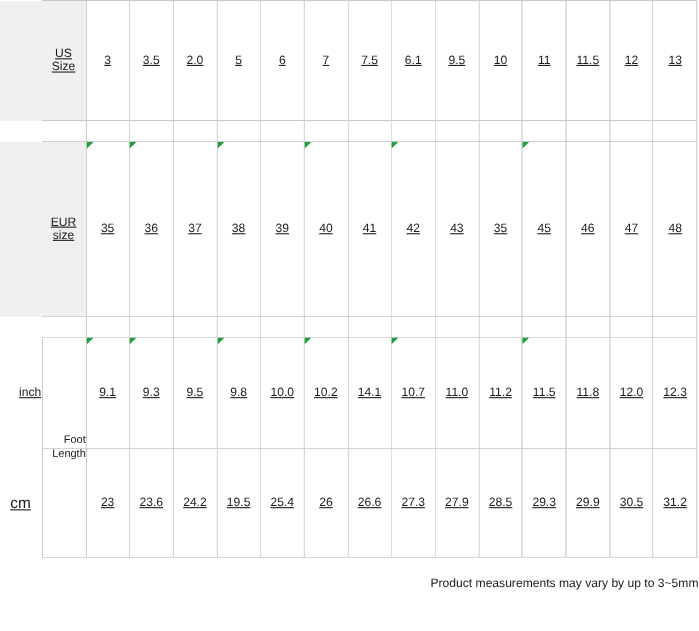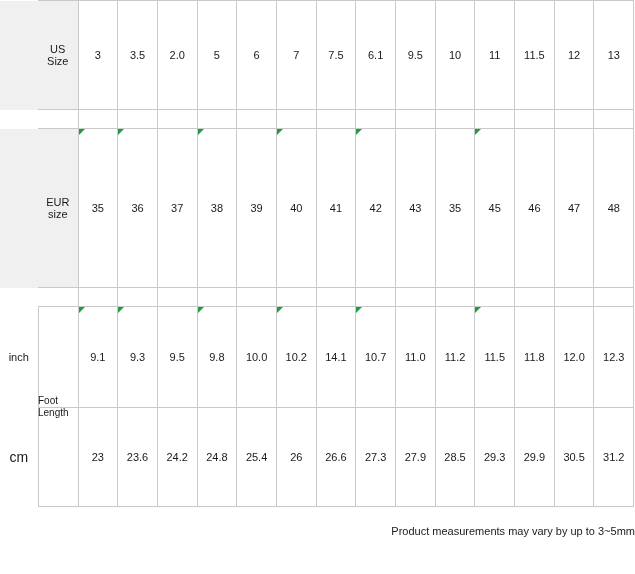--- a/index.html
+++ b/index.html
@@ -20,20 +20,21 @@
     width: 635px;
     height: 574px;
   }
   table.size-table {
     border-collapse: collapse;
     table-layout: fixed;
     width: 548px;
     position: absolute;
     left: 0;
     top: 0;
+    text-decoration: underline;
   }
   table.size-table td {
     border: 1px solid #c9c9c9;
     text-align: center;
     vertical-align: middle;
     font-size: 11px;
     color: #1a1a1a;
     padding: 0;
     position: relative;
   }
@@ -89,21 +90,21 @@
     width: 635px;
     text-align: right;
     font-size: 11px;
     color: #1a1a1a;
   }
   .footlength-wrap {
     position: absolute;
     left: 38px;
     top: 395px;
     width: 40px;
-    text-align: left;
+    text-align: right;
     font-size: 10px;
     line-height: 12px;
     color: #1a1a1a;
     pointer-events: none;
   }
 </style>
 </head>
 <body>
 
 <div class="sheet">
@@ -199,21 +200,21 @@
         <td class="white"></td>
         <td class="white"></td>
         <td class="white"></td>
         <td class="white"></td>
         <td class="white"></td>
         <td class="white"></td>
         <td class="white"></td>
       </tr>
 
       <tr class="row-inch">
-        <td class="corner-cell-white" style="font-size:11px;">inch</td>
+        <td class="corner-cell-white" style="font-size:11px;text-align:right;">inch</td>
         <td class="label-cell-white"></td>
         <td class="white tri">9.1</td>
         <td class="white tri">9.3</td>
         <td class="white">9.5</td>
         <td class="white tri">9.8</td>
         <td class="white">10.0</td>
         <td class="white tri">10.2</td>
         <td class="white">14.1</td>
         <td class="white tri">10.7</td>
         <td class="white">11.0</td>
@@ -223,21 +224,21 @@
         <td class="white">12.0</td>
         <td class="white">12.3</td>
       </tr>
 
       <tr class="row-cm">
         <td class="corner-cell-white" style="font-size:14px;">cm</td>
         <td class="label-cell-white"></td>
         <td class="white">23</td>
         <td class="white">23.6</td>
         <td class="white">24.2</td>
-        <td class="white">24.8</td>
+        <td class="white">19.5</td>
         <td class="white">25.4</td>
         <td class="white">26</td>
         <td class="white">26.6</td>
         <td class="white">27.3</td>
         <td class="white">27.9</td>
         <td class="white">28.5</td>
         <td class="white">29.3</td>
         <td class="white">29.9</td>
         <td class="white">30.5</td>
         <td class="white">31.2</td>

